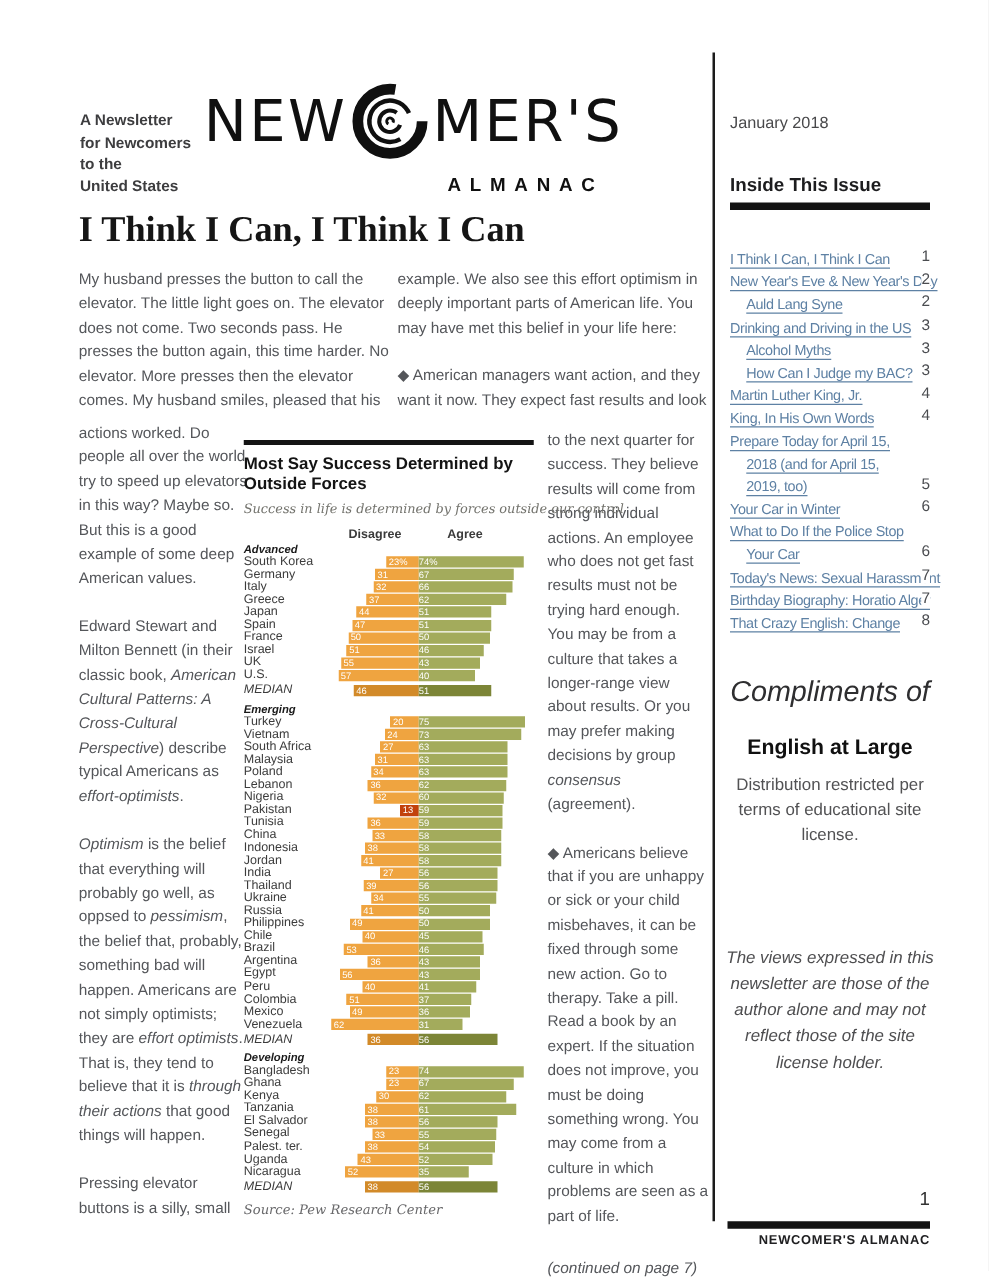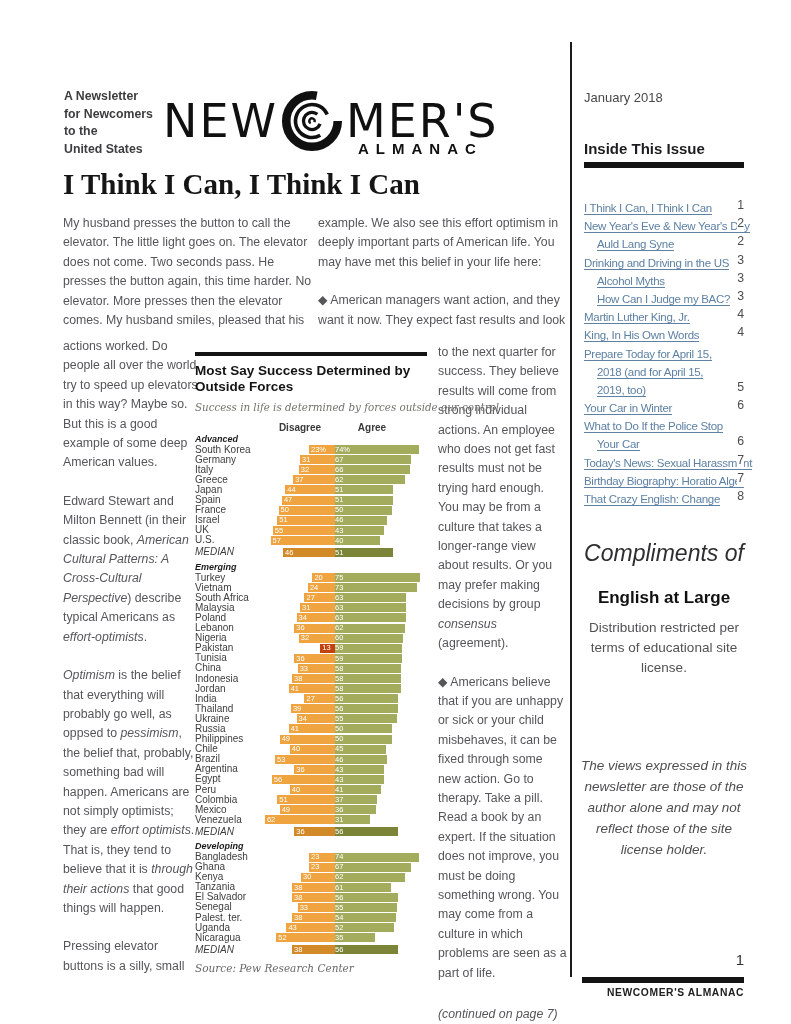--- a/index.html
+++ b/index.html
@@ -2,21 +2,21 @@
 <html><head>
 <meta charset="utf-8">
 <style>
   html,body{margin:0;padding:0;background:#e8e8e8;}
   .page{position:relative;width:791px;height:1024px;background:#ffffff;margin:0 auto;
         font-family:"Liberation Sans",sans-serif;overflow:hidden;}
   .abs{position:absolute;}
 
   
   .tagline{left:64px;top:88px;font-size:12.3px;line-height:17.5px;font-weight:bold;color:#3d3d3f;}
-  .logo{left:163px;top:64px;display:flex;align-items:center;color:#101010;margin-top:24px;}
+  .logo{left:163px;top:64px;display:flex;align-items:center;color:#101010;}
   .logo-text{font-family:"DejaVu Sans",sans-serif;font-size:46px;font-weight:400;letter-spacing:2px;white-space:nowrap;}
   .logo-sub{left:358px;top:140px;font-size:15px;font-weight:bold;letter-spacing:7px;color:#101010;white-space:nowrap;}
   .article-title{left:63px;top:168px;font-family:"Liberation Serif",serif;font-size:29px;font-weight:bold;color:#151515;}
 
   
   .body-text{font-size:12.3px;line-height:19.4px;color:#54565a;}
   .para{margin:0 0 19px 0;}
   .continued{margin-top:22px;}
   .intro-left{left:63px;top:214px;width:252px;}
   .intro-right{left:318px;top:214px;width:250px;}
@@ -561,21 +561,21 @@
               <span>62</span>
             </div>
           </div>
         </div>
         <div class="crow">
           <div class="clabel">Tanzania</div>
           <div class="cbars">
             <div class="bar d" style="left: 32.06px; width: 42.94px; background: rgb(239, 164, 64);">
               <span>38</span>
             </div>
-            <div class="bar a" style="left: 75px; width: 56px; background: rgb(163, 171, 92);">
+            <div class="bar a" style="left: 75px; width: 78px; background: rgb(163, 171, 92);">
               <span>61</span>
             </div>
           </div>
         </div>
         <div class="crow">
           <div class="clabel">El Salvador</div>
           <div class="cbars">
             <div class="bar d" style="left: 32.06px; width: 42.94px; background: rgb(239, 164, 64);">
               <span>38</span>
             </div>

